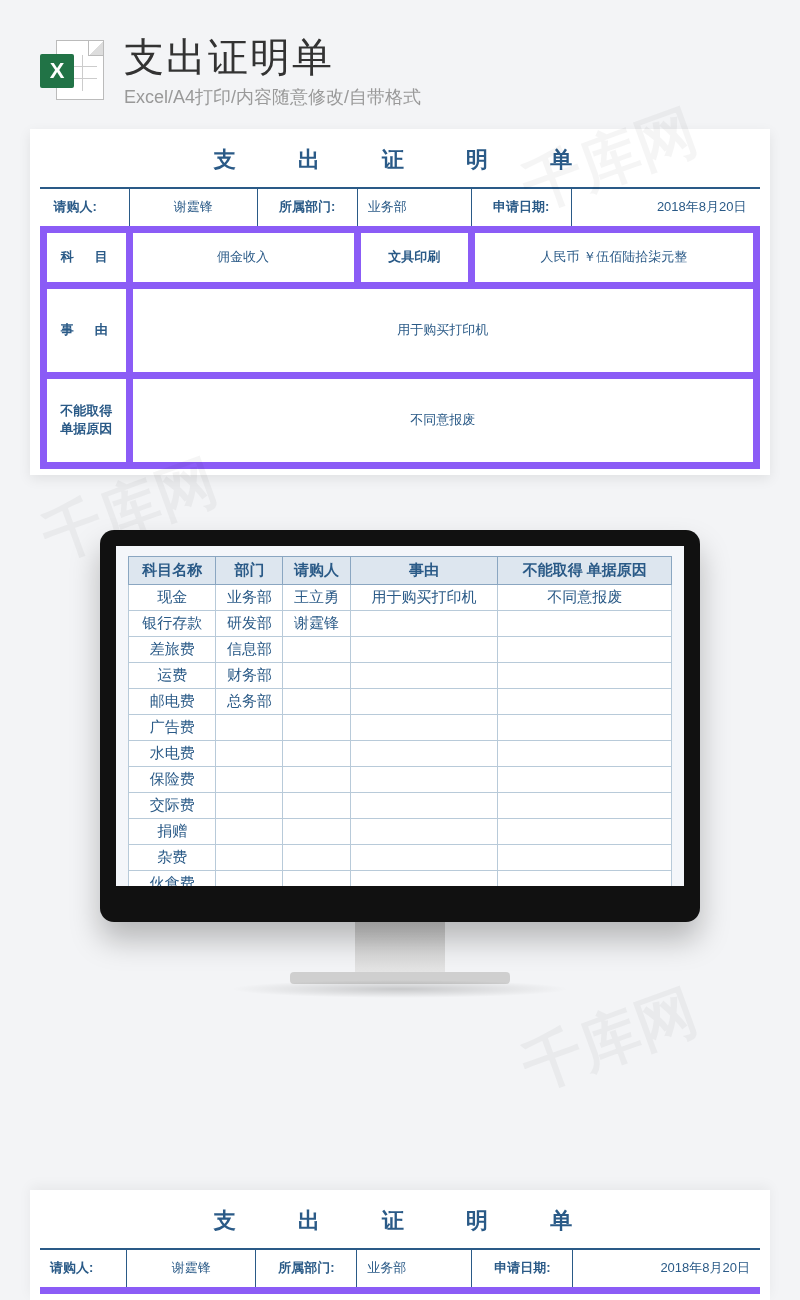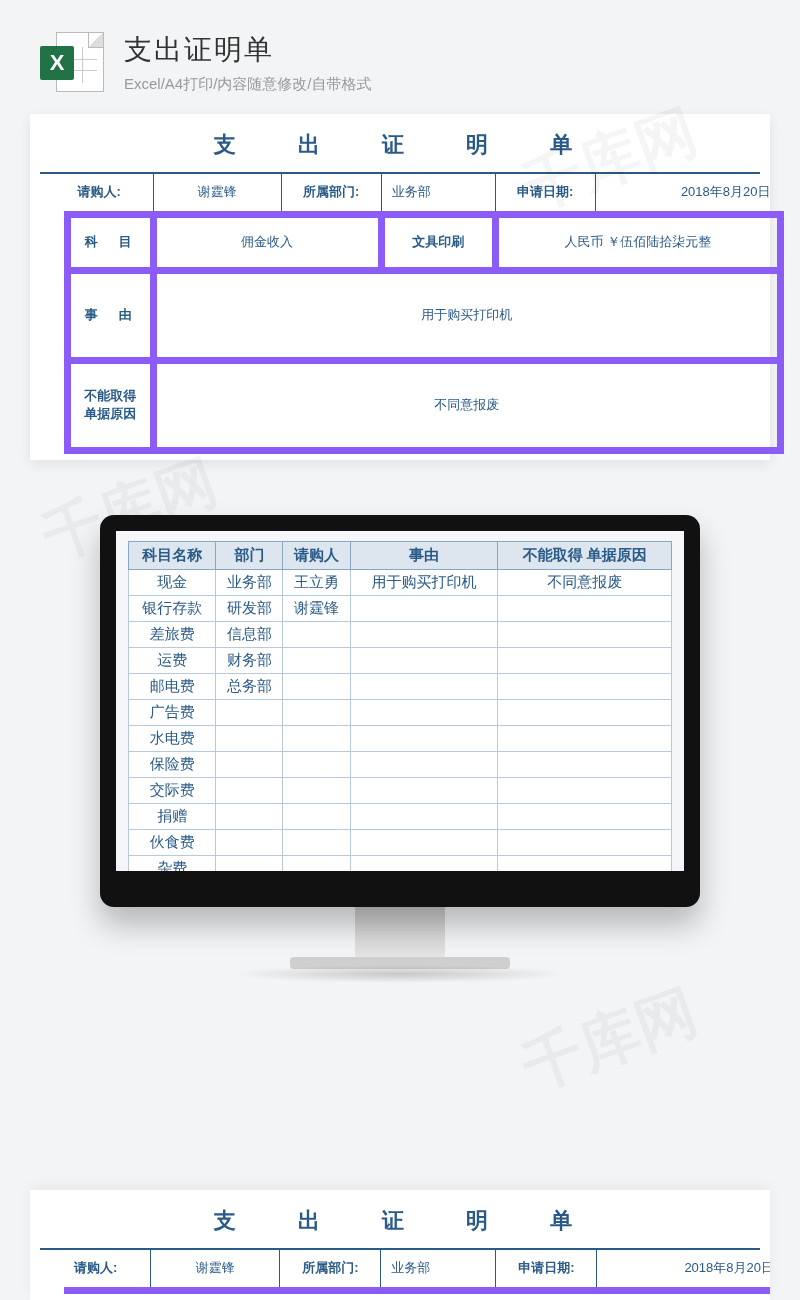--- a/index.html
+++ b/index.html
@@ -59,29 +59,29 @@
     left: 0; top: 16px;
     width: 34px; height: 34px;
     background: #217346;
     color: #fff;
     font-weight: bold;
     font-size: 22px;
     display: flex; align-items: center; justify-content: center;
     border-radius: 2px;
   }
   .header-text h1 {
-    font-size: 28px;
+    font-size: 40px;
     font-weight: 400;
     color: #333;
     letter-spacing: 2px;
   }
   .header-text p {
-    font-size: 15px;
+    font-size: 18px;
     color: #999;
-    margin-top: 6px;
+    margin-top: 0;
   }
   
   .card {
     background: #fff;
     margin: 0 30px;
     box-shadow: 0 4px 12px rgba(0,0,0,0.08);
   }
   .card1 { padding: 6px 10px 6px 10px; }
   .form-title {
     text-align: center;
@@ -90,21 +90,20 @@
     font-weight: bold;
     letter-spacing: 28px;
     padding: 10px 0 12px 14px;
     border-bottom: 2px solid #2a5a87;
   }
   table.form {
     width: 100%;
     border-collapse: collapse;
     color: #2a5a87;
     font-size: 13px;
-    margin-left: 24px;
   }
   table.form td {
     border: 7px solid #8b5cf6;
     padding: 8px 10px;
     text-align: center;
     vertical-align: middle;
   }
   table.form tr.row1 td { height: 40px; }
   table.form tr.row2 td { height: 56px; }
   table.form tr.row3 td { height: 90px; }
@@ -322,28 +321,28 @@
                 <td></td>
               </tr>
               <tr>
                 <td>捐赠</td>
                 <td></td>
                 <td></td>
                 <td></td>
                 <td></td>
               </tr>
               <tr>
+                <td>杂费</td>
+                <td></td>
+                <td></td>
+                <td></td>
+                <td></td>
+              </tr>
+              <tr>
                 <td>伙食费</td>
-                <td></td>
-                <td></td>
-                <td></td>
-                <td></td>
-              </tr>
-              <tr>
-                <td>杂费</td>
                 <td></td>
                 <td></td>
                 <td></td>
                 <td></td>
               </tr>
               <tr>
                 <td>杂项购置</td>
                 <td></td>
                 <td></td>
                 <td></td>

